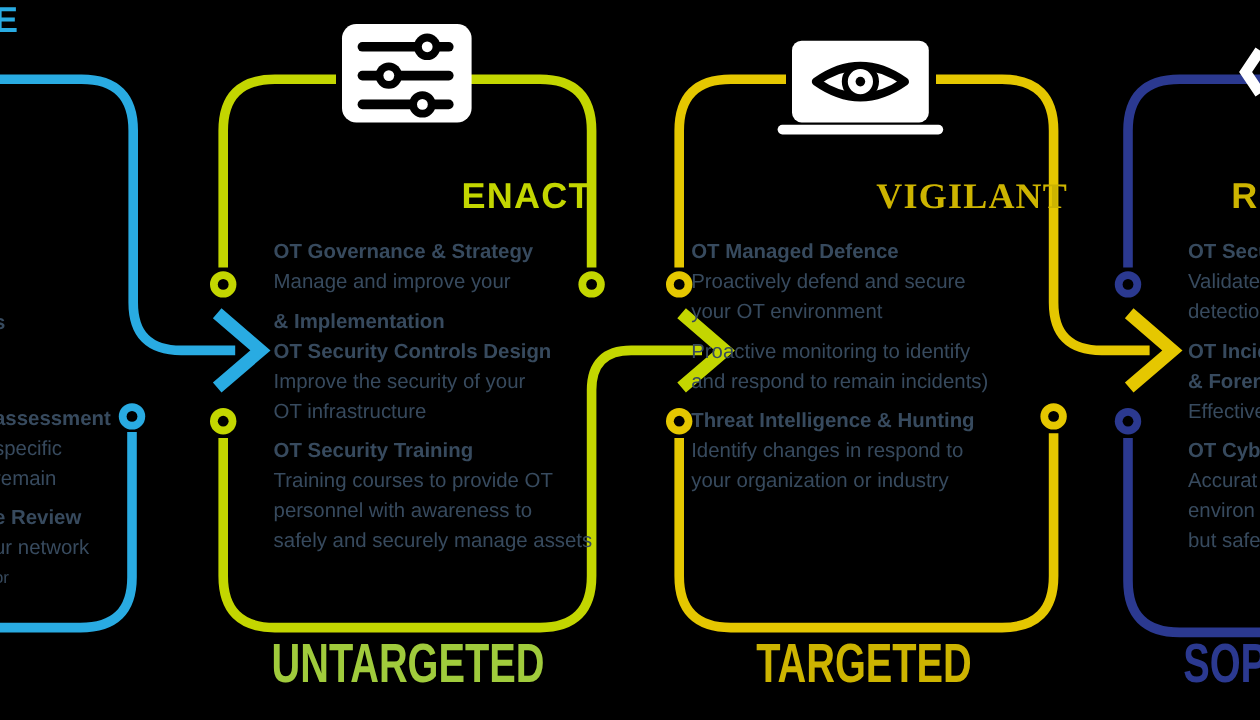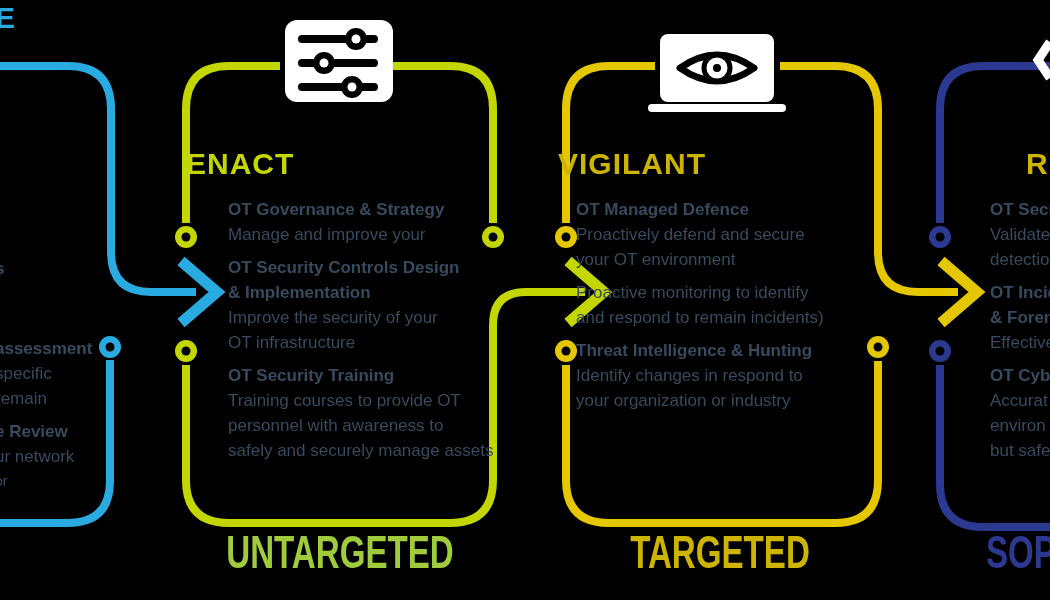--- a/index.html
+++ b/index.html
@@ -2,21 +2,21 @@
 <html style="--bg: #000000; --cyan: #29ABE2; --lime: #C3D600; --lime-label: #A0CB3C; --gold: #E5C700; --gold-text: #CDB400; --navy: #2B3990; --ink: #374A5E; --white: #FFFFFF;"><head>
 <meta charset="utf-8">
 <style>
   html,body{margin:0;padding:0;}
   body{width:1050px;height:600px;overflow:hidden;background:var(--bg,#000);position:relative;
        font-family:"Liberation Sans", sans-serif;}
   #canvas{position:absolute;inset:0;width:1050px;height:600px;}
   svg#flow{position:absolute;left:0;top:0;}
   .abs{position:absolute;}
   .heading{font-size:30px;font-weight:800;letter-spacing:1px;line-height:36px;}
-  .heading.center{text-align:left;}
+  .heading.center{text-align:right;}
   .col{font-size:17px;color:var(--ink);width:290px;}
   .line{line-height:25px;white-space:nowrap;}
   .b{font-weight:700;}
   .gap{height:8px;}
   .frag{white-space:nowrap;}
   .ml{margin-left:-5px;}
   .small{font-size:14px;line-height:25px;}
   .band{font-size:46px;font-weight:700;line-height:50px;white-space:nowrap;}
   .cond{transform:scaleX(0.72);}
   .cond.c{transform-origin:50% 50%;text-align:center;}
@@ -108,32 +108,32 @@
     <div class="line b frag ml">e Review</div>
     <div class="line frag ml">ur network</div>
     <div class="line small frag ml">or</div>
   </div>
 
   <div class="abs heading center lime" style="left:186px;top:146px;width:307px;">ENACT</div>
   <div class="abs col" style="left:228px;top:197px;">
     <div class="line b">OT Governance &amp; Strategy</div>
     <div class="line">Manage and improve your</div>
     <div class="gap"></div>
+    <div class="line b">&amp; Implementation</div>
     <div class="line b">OT Security Controls Design</div>
-    <div class="line b">&amp; Implementation</div>
     <div class="line">Improve the security of your</div>
     <div class="line">OT infrastructure</div>
     <div class="gap"></div>
     <div class="line b">OT Security Training</div>
     <div class="line">Training courses to provide OT</div>
     <div class="line">personnel with awareness to</div>
     <div class="line">safely and securely manage assets</div>
   </div>
 
-  <div class="abs heading center goldtx" style="left:558px;top:146px;width:312px;">VIGILANT</div>
+  <div class="abs heading center goldtx" style="left:578px;top:146px;width:312px;font-family:Liberation Serif, serif;">VIGILANT</div>
   <div class="abs col" style="left:576px;top:197px;">
     <div class="line b">OT Managed Defence</div>
     <div class="line">Proactively defend and secure</div>
     <div class="line">your OT environment</div>
     <div class="gap"></div>
     <div class="line">Proactive monitoring to identify</div>
     <div class="line">and respond to remain incidents)</div>
     <div class="gap"></div>
     <div class="line b">Threat Intelligence &amp; Hunting</div>
     <div class="line">Identify changes in respond to</div>

